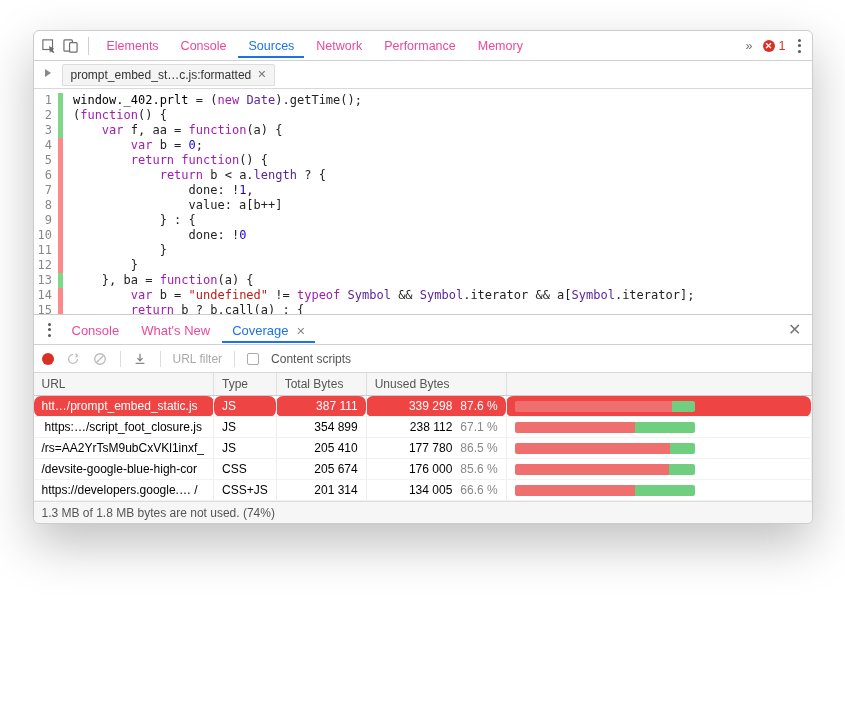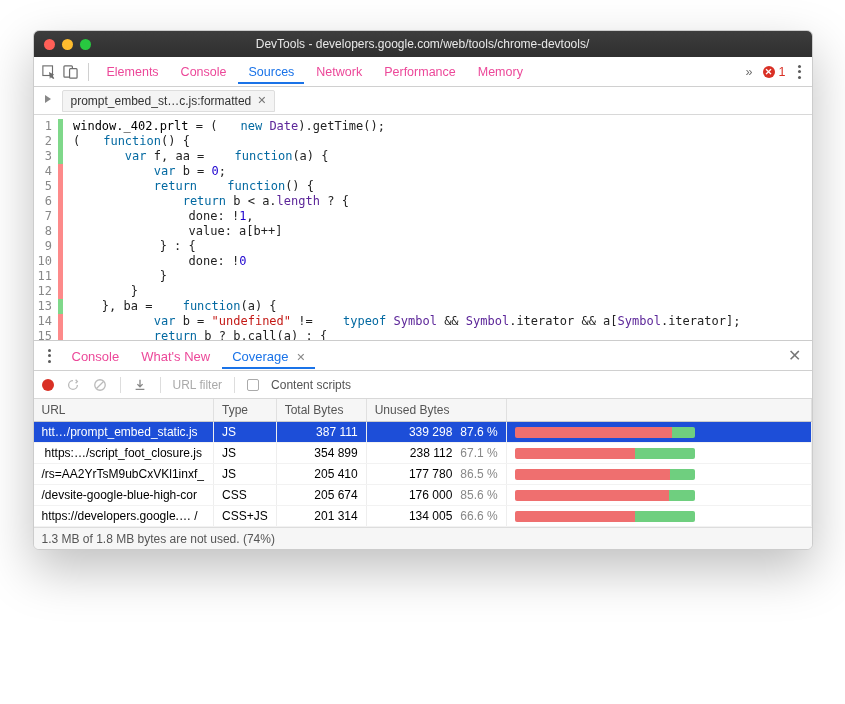--- a/index.html
+++ b/index.html
@@ -23,57 +23,49 @@
   .subbar { height:28px; border-bottom:1px solid #d8d8d8; display:flex; align-items:center; padding:0 8px; gap:8px; font-size:12px; color:#333;}
   .filetab { display:flex; align-items:center; gap:6px; background:#f4f4f4; padding:3px 8px; border:1px solid #ddd; border-radius:2px 2px 0 0;}
   .filetab .x { color:#777; font-size:11px; cursor:pointer;}
   .code-area { display:flex; height:226px; overflow:hidden; font-family: Menlo, Consolas, monospace; font-size:12px; line-height:15px; border-bottom:1px solid #ccc;}
   .gutter-nums { text-align:right; color:#888; padding:4px 6px 4px 4px; background:#fff; user-select:none;}
   .gutter-nums div { height:15px; }
   .gutter-cov { width:5px; background:#fff; padding-top:4px;}
   .gutter-cov div { height:15px; }
   .gutter-cov .r { background:#fd8a8a; } .gutter-cov .g { background:#7fd88a; }
   .code { padding:4px 6px 4px 10px; white-space:pre; color:#222;}
-  .kw { color:#0369a1;margin-left:23px; } .str { color:#c41a16; } .num { color:#1c00cf; } .id { color:#000; } .prop { color:#5c2699; } .type { color:#5c2699;}
+  .kw { color:#a21caf; } .str { color:#c41a16; } .num { color:#1c00cf; } .id { color:#000; } .prop { color:#5c2699; } .type { color:#5c2699;}
   .statusbar { height:24px; border-bottom:1px solid #ccc; display:flex; align-items:center; justify-content:space-between; padding:0 8px; font-size:12px; color:#555;}
   .drawer-tabs { height:30px; border-bottom:1px solid #d0d0d0; display:flex; align-items:center; padding:0 6px; gap:2px; font-size:13px; color:#5a5a5a;}
   .drawer-tabs .tab-item { padding:6px 10px 5px;}
   .drawer-tabs .active { color:#1a73e8; border-bottom:2px solid #1a73e8; padding-bottom:3px;}
   .drawer-tabs .close-drawer { margin-left:auto; color:#777; font-size:16px; padding:0 4px; cursor:pointer;}
   .cov-toolbar { height:28px; border-bottom:1px solid #d8d8d8; display:flex; align-items:center; padding:0 8px; gap:12px; font-size:12px; color:#777;}
   .rec-dot { width:12px;height:12px;border-radius:50%;background:#d93025;}
   .cov-toolbar .ico { width:15px;height:15px; fill:#aaa; stroke:#aaa; display:flex;align-items:center;justify-content:center;}
   .urlfilter { color:#aaa; flex:0 0 auto;}
   .checkbox { width:12px;height:12px;border:1px solid #aaa;border-radius:2px;}
   .table { width:100%; border-collapse:collapse; font-size:12px;}
   .table th { text-align:left; font-weight:400; color:#555; padding:4px 8px; border-bottom:1px solid #ccc; border-right:1px solid #e0e0e0; background:#f6f6f6;}
   .table td { padding:3px 8px; border-right:1px solid #eee; border-bottom:1px solid #f2f2f2; white-space:nowrap; overflow:hidden; text-overflow:ellipsis;}
-  .table tr.sel td { background:#1d4ed8; color:#fff;}
+  .table tr.sel td { background:#ef4444; color:#fff;border-radius:7px;}
   .table tr.sel .pct, .table tr.sel .bar-wrap { color:#fff;}
   .rnum { text-align:right; font-variant-numeric: tabular-nums;}
   .pct { color:#888; margin-left:8px;}
   .bar-wrap { width:180px; height:11px; display:flex; border-radius:2px; overflow:hidden;}
   .bar-red { background:#ef6f6f; height:100%;}
   .bar-green { background:#6fcf7f; height:100%;}
   .footer { height:22px; display:flex; align-items:center; padding:0 8px; font-size:12px; color:#555; background:#f6f6f6; border-top:1px solid #ddd;}
   .collapse-icn { width:14px;height:14px;border:1px solid #aaa; display:flex;align-items:center;justify-content:center;}
 </style>
 </head>
 <body>
 
 <div class="window">
 
-  <div class="titlebar">
-    <div class="traffic">
-      <div class="dot red"></div>
-      <div class="dot yellow"></div>
-      <div class="dot green"></div>
-    </div>
-    <div class="titlebar-title">DevTools - developers.google.com/web/tools/chrome-devtools/</div>
-  </div>
 
   <div class="toolbar">
     <span class="icon">
       <svg viewBox="0 0 16 16" width="14" height="14">
           <rect x="1" y="1" width="11" height="11" fill="none" stroke="#6d6d6d" stroke-width="1.3"></rect>
           <path d="M8 8 l6 3 -2 1 2 3 -1 1 -3-2 -1 2z" fill="#6d6d6d" stroke="none"></path>
         </svg>
     </span>
     <span class="icon">
       <svg viewBox="0 0 16 16" width="15" height="15">

